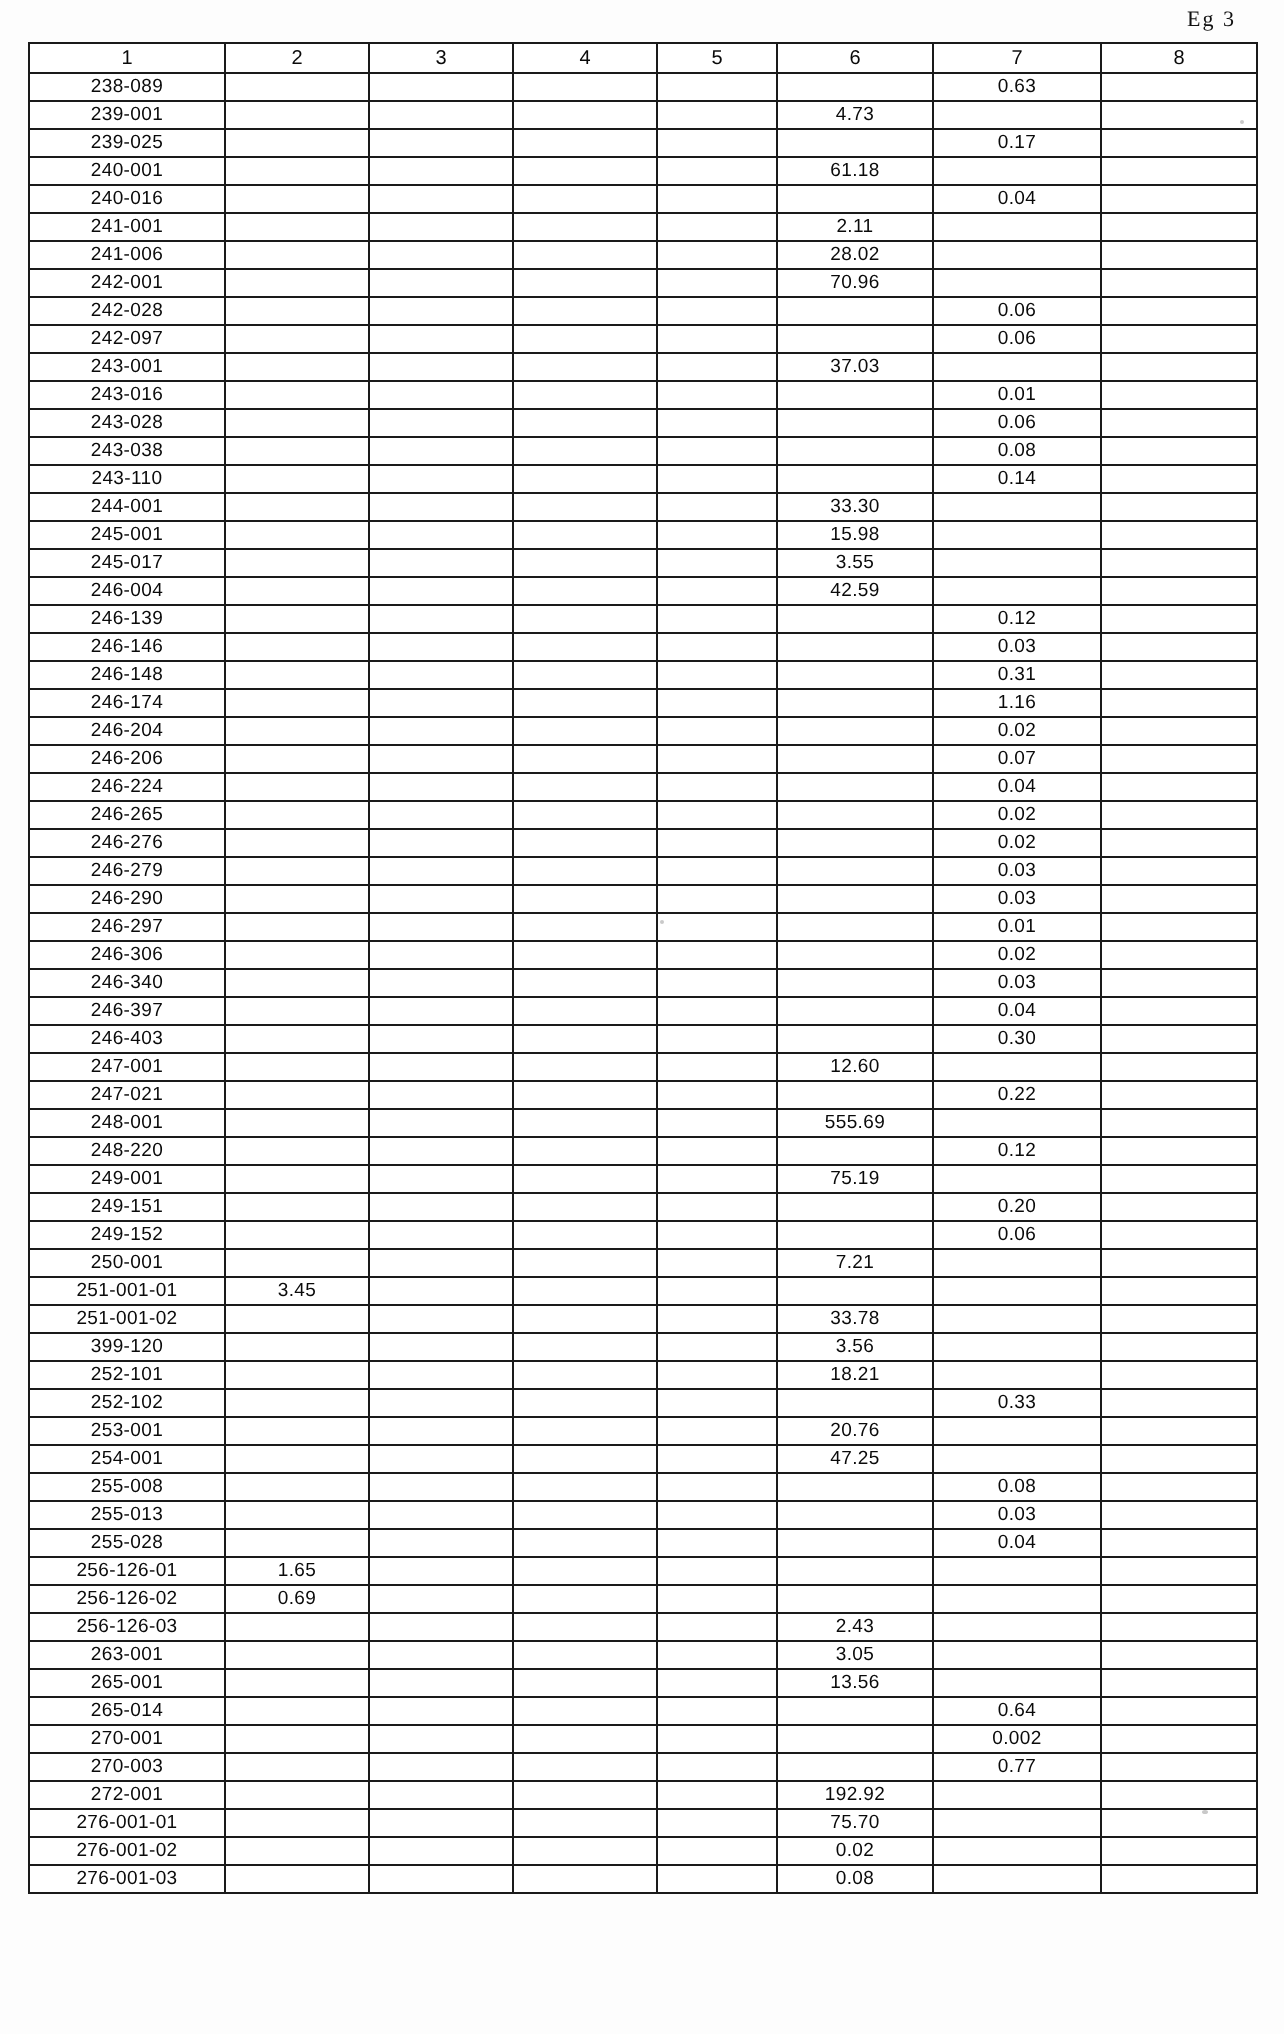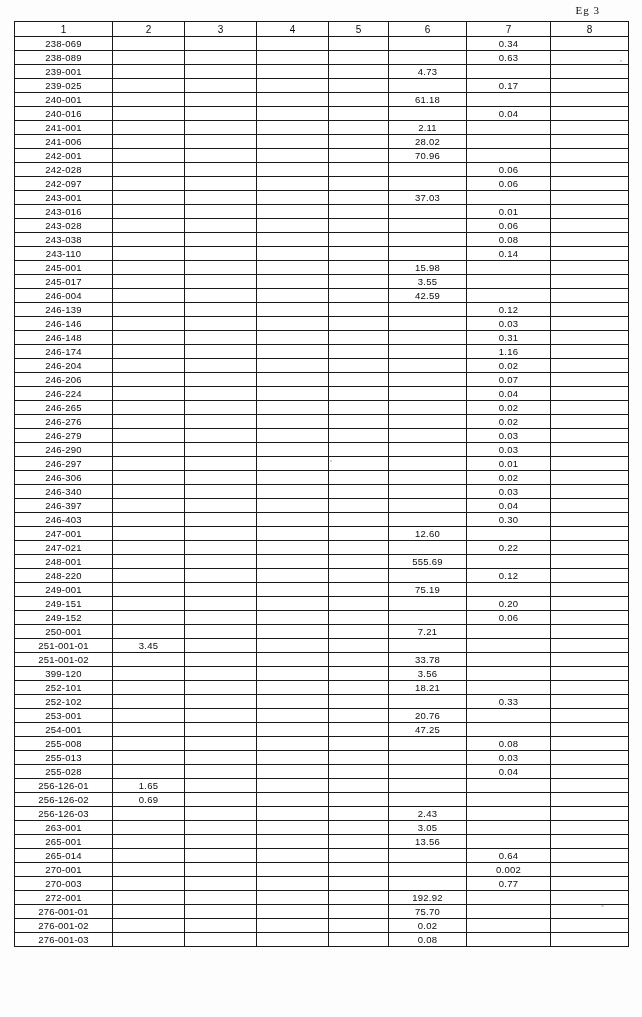--- a/index.html
+++ b/index.html
@@ -17,21 +17,21 @@
   }
   .page {
     position: relative;
     width: 642px;
     height: 1017px;
     background: #fdfdfd;
   }
   .page-header {
     position: absolute;
     top: 4px;
-    right: 42px;
+    right: 24px;
     font-size: 11px;
     letter-spacing: 1px;
     font-family: "Liberation Serif", serif;
     color: #111;
   }
   .table-wrap {
     position: absolute;
     left: 14px;
     top: 21px;
     width: 614px;
@@ -111,30 +111,20 @@
           <th>3</th>
           <th>4</th>
           <th>5</th>
           <th>6</th>
           <th>7</th>
           <th>8</th>
         </tr>
       </thead>
       <tbody id="table-body">
           <tr>
-            <td class="code">238-069</td>
-            <td class="num"></td>
-            <td class="num"></td>
-            <td class="num"></td>
-            <td class="num"></td>
-            <td class="num"></td>
-            <td class="num">0.34</td>
-            <td class="num"></td>
-          </tr>
-          <tr>
             <td class="code">238-089</td>
             <td class="num"></td>
             <td class="num"></td>
             <td class="num"></td>
             <td class="num"></td>
             <td class="num"></td>
             <td class="num">0.63</td>
             <td class="num"></td>
           </tr>
           <tr>
@@ -268,20 +258,30 @@
             <td class="num"></td>
           </tr>
           <tr>
             <td class="code">243-110</td>
             <td class="num"></td>
             <td class="num"></td>
             <td class="num"></td>
             <td class="num"></td>
             <td class="num"></td>
             <td class="num">0.14</td>
+            <td class="num"></td>
+          </tr>
+          <tr>
+            <td class="code">244-001</td>
+            <td class="num"></td>
+            <td class="num"></td>
+            <td class="num"></td>
+            <td class="num"></td>
+            <td class="num">33.30</td>
+            <td class="num"></td>
             <td class="num"></td>
           </tr>
           <tr>
             <td class="code">245-001</td>
             <td class="num"></td>
             <td class="num"></td>
             <td class="num"></td>
             <td class="num"></td>
             <td class="num">15.98</td>
             <td class="num"></td>

